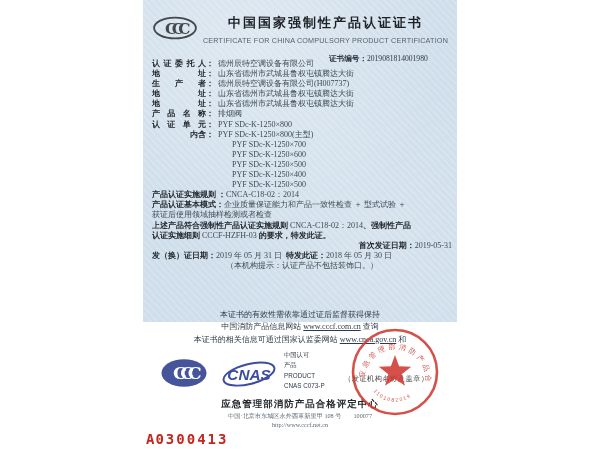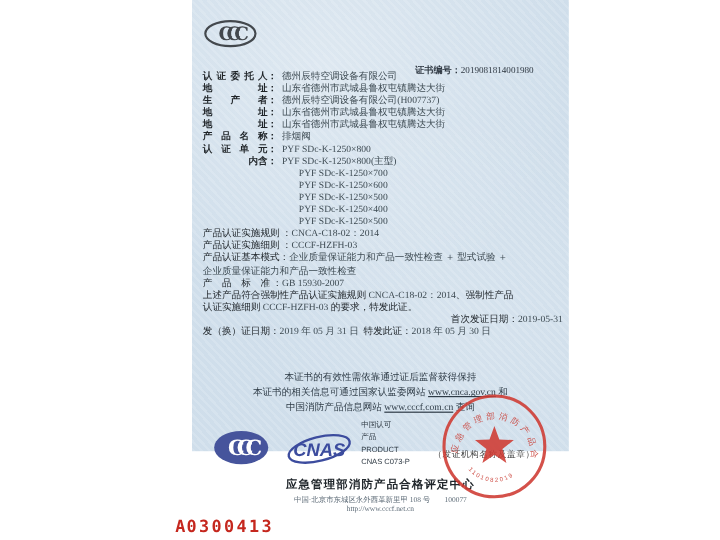--- a/index.html
+++ b/index.html
@@ -2,21 +2,21 @@
 <html><head>
 <meta charset="utf-8">
 <style>
   html,body{margin:0;padding:0;}
   body{
     width:600px;height:450px;position:relative;overflow:hidden;
     background:#ffffff;
     font-family:"Liberation Serif","DejaVu Serif",serif;
   }
   #cert{
-    position:absolute;left:160px;top:0;width:314px;height:376px;
+    position:absolute;left:143px;top:0;width:314px;height:322px;
     background:
       radial-gradient(circle at 35% 15%, rgba(255,255,255,.30), transparent 55%),
       radial-gradient(circle at 70% 70%, rgba(255,255,255,.14), transparent 50%),
       repeating-linear-gradient(47deg, rgba(255,255,255,.07) 0 2px, rgba(120,150,180,.04) 2px 5px),
       #d3e1ed;
   }
   
   .ccc-top{position:absolute;left:9px;top:11px;width:46px;height:34px;}
   .hdr{position:absolute;left:55px;right:4px;top:14px;text-align:center;}
   .title{font-size:13px;font-weight:700;letter-spacing:2px;color:#1d2125;white-space:nowrap;}
@@ -24,21 +24,21 @@
   .certno{position:absolute;left:186px;top:54px;font-size:7.6px;color:#2d3640;white-space:nowrap;}
   .certno .lbl{font-weight:700;}
   
   .lines{position:absolute;left:9px;right:5px;top:59px;font-size:8px;line-height:10.1px;color:#3d4a52;}
   .row{white-space:nowrap;}
   .flabel{display:inline-block;width:54px;font-weight:700;color:#1f2428;text-align:justify;text-align-last:justify;vertical-align:top;}
   .flabel.rt{text-align-last:right;}
   .fcolon{font-weight:700;color:#1f2428;}
   .fval{margin-left:4px;}
   .indent{padding-left:80px;}
-  .b{font-weight:400;color:#23292e;margin-top:32px;}
+  .b{font-weight:700;color:#23292e;margin-top:32px;}
   .first-issue{padding-left:103px;text-align:right;}
   .center{text-align:center;white-space:nowrap;}
   
   .notices{position:absolute;left:0;right:0;top:309px;text-align:center;font-size:8px;line-height:12.4px;color:#2e3b46;}
   .u{text-decoration:underline;}
   
   .ccc-bottom{position:absolute;left:17px;top:353px;width:48px;height:40px;}
   .cnas{position:absolute;left:77px;top:357px;width:58px;height:36px;}
   .accred{position:absolute;left:141px;top:350px;font-size:6.3px;line-height:10.4px;color:#2f3a44;font-family:"Liberation Sans","DejaVu Sans",sans-serif;}
   .seal-caption{position:absolute;left:201px;top:374px;font-size:7.2px;color:#3f3f3f;letter-spacing:.5px;z-index:1;white-space:nowrap;}
@@ -55,53 +55,56 @@
 </head>
 <body>
 
 <div id="cert">
 
   <svg class="ccc-top" viewBox="0 0 66 34">
     <ellipse cx="33" cy="17" rx="30" ry="15" fill="none" stroke="#43484d" stroke-width="2.6"></ellipse>
     <text x="33" y="25" text-anchor="middle" font-size="22" font-weight="bold" letter-spacing="-8" fill="#43484d" font-family="DejaVu Serif, serif">CCC</text>
   </svg>
 
+  <div class="hdr">
+    <div class="title">中国国家强制性产品认证证书</div>
+    <div class="subtitle">CERTIFICATE FOR CHINA COMPULSORY PRODUCT CERTIFICATION</div>
+  </div>
   <div class="certno">
     <span class="lbl">证书编号：</span><span>2019081814001980</span>
   </div>
 
   <div class="lines">
     <div class="row"><span class="flabel">认证委托人</span><span class="fcolon">：</span><span class="fval">德州辰特空调设备有限公司</span></div>
     <div class="row"><span class="flabel">地址</span><span class="fcolon">：</span><span class="fval">山东省德州市武城县鲁权屯镇腾达大街</span></div>
     <div class="row"><span class="flabel">生产者</span><span class="fcolon">：</span><span class="fval">德州辰特空调设备有限公司(H007737)</span></div>
     <div class="row"><span class="flabel">地址</span><span class="fcolon">：</span><span class="fval">山东省德州市武城县鲁权屯镇腾达大街</span></div>
     <div class="row"><span class="flabel">地址</span><span class="fcolon">：</span><span class="fval">山东省德州市武城县鲁权屯镇腾达大街</span></div>
     <div class="row"><span class="flabel">产品名称</span><span class="fcolon">：</span><span class="fval">排烟阀</span></div>
     <div class="row"><span class="flabel">认证单元</span><span class="fcolon">：</span><span class="fval">PYF SDc-K-1250×800</span></div>
     <div class="row"><span class="flabel rt">内含</span><span class="fcolon">：</span><span class="fval">PYF SDc-K-1250×800(主型)</span></div>
     <div class="row indent">PYF SDc-K-1250×700</div>
     <div class="row indent">PYF SDc-K-1250×600</div>
     <div class="row indent">PYF SDc-K-1250×500</div>
     <div class="row indent">PYF SDc-K-1250×400</div>
     <div class="row indent">PYF SDc-K-1250×500</div>
     <div class="row"><span class="b">产品认证实施规则 ：</span><span>CNCA-C18-02：2014</span></div>
-    <div class="row"><span class="b">产品认证实施细则 ：</span><span>CCCF-HZFH-03</span></div>
     <div class="row"><span class="b">产品认证基本模式：</span><span>企业质量保证能力和产品一致性检查 ＋ 型式试验 ＋</span></div>
-    <div class="row">企业质量保证能力和产品一致性检查</div>
-    <div class="row"><span class="b">产　品　标　准 ：</span><span>GB 15930-2007</span></div>
+    <div class="row">获证后使用领域抽样检测或者检查</div>
     <div class="row"><span class="b">上述产品符合强制性产品认证实施规则 </span><span>CNCA-C18-02：2014</span><span class="b">、强制性产品</span></div>
     <div class="row"><span class="b">认证实施细则 </span><span>CCCF-HZFH-03</span><span class="b"> 的要求，特发此证。</span></div>
     <div class="row first-issue"><span class="b">首次发证日期：</span><span>2019-05-31</span></div>
     <div class="row"><span class="b">发（换）证日期：</span><span>2019 年 05 月 31 日</span><span>&nbsp;&nbsp;</span><span class="b">特发此证：</span><span>2018 年 05 月 30 日</span></div>
+    <div class="row center">（本机构提示：认证产品不包括装饰口。）</div>
   </div>
 
   <div class="notices">
     <div>本证书的有效性需依靠通过证后监督获得保持</div>
+    <div><span>中国消防产品信息网站 </span><span class="u">www.cccf.com.cn</span><span> 查询</span></div>
     <div><span>本证书的相关信息可通过国家认监委网站 </span><span class="u">www.cnca.gov.cn</span><span> 和</span></div>
-    <div><span>中国消防产品信息网站 </span><span class="u">www.cccf.com.cn</span><span> 查询</span></div>
   </div>
 
   <svg class="ccc-bottom" viewBox="0 0 66 44">
     <ellipse cx="33" cy="22" rx="31" ry="19" fill="#46549c"></ellipse>
     <text x="33" y="30" text-anchor="middle" font-size="24" font-weight="bold" letter-spacing="-9" fill="#ffffff" font-family="DejaVu Serif, serif">CCC</text>
   </svg>
 
   <svg class="cnas" viewBox="0 0 64 40">
     <ellipse cx="32" cy="19" rx="29" ry="11" fill="none" stroke="#3c4c9e" stroke-width="2.2" transform="rotate(-14 32 19)"></ellipse>
     <text x="32" y="26" text-anchor="middle" font-size="17" font-weight="bold" font-style="italic" fill="#3c4c9e" font-family="Liberation Sans, sans-serif">CNAS</text>

